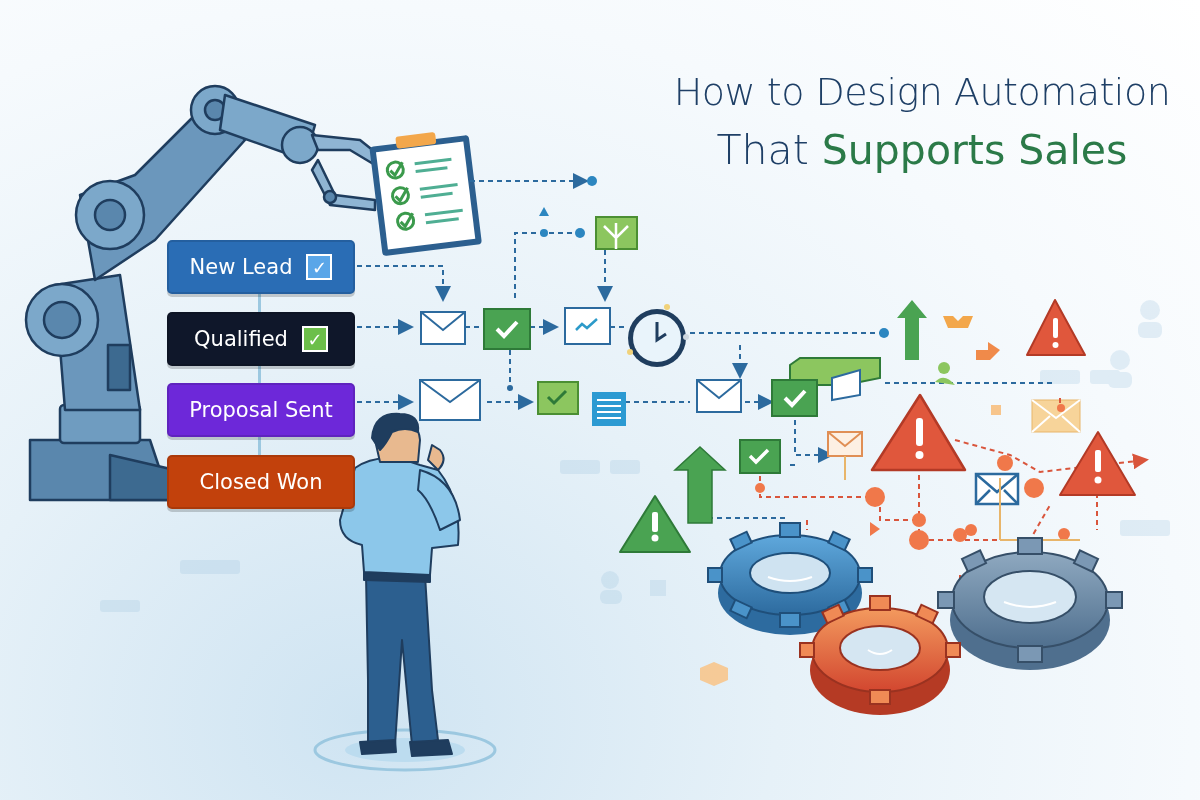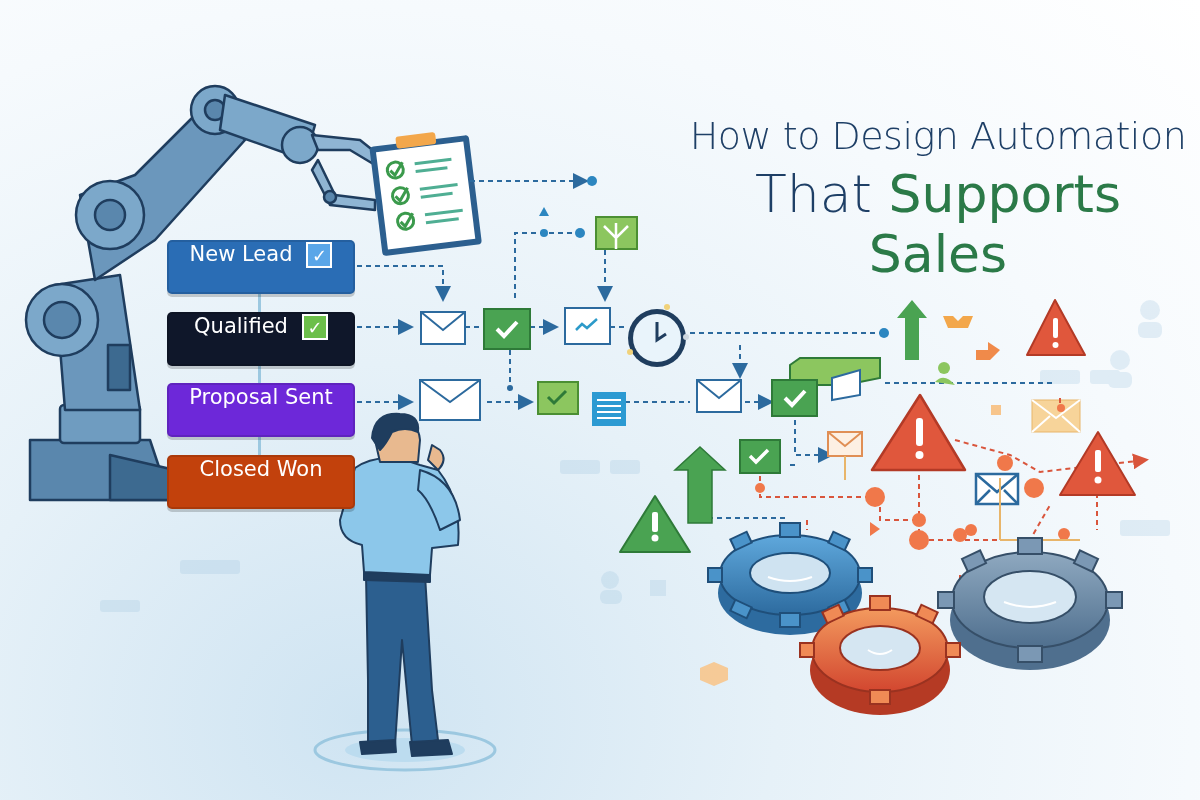--- a/index.html
+++ b/index.html
@@ -1,26 +1,26 @@
 <!DOCTYPE html>
 <html><head>
 <meta charset="utf-8">
 <style>
   html, body { margin:0; padding:0; }
   body { width:1200px; height:800px; overflow:hidden; position:relative;
     font-family:"DejaVu Sans","Liberation Sans",sans-serif;
     background: radial-gradient(ellipse at 30% 90%, #cfe4f2 0%, #e6f1f8 35%, #f6fafd 70%, #ffffff 100%); }
   .abs { position:absolute; }
-  .title { position:absolute; left:688px; top:66px; width:500px; text-align:center; color:#1e3f66; font-weight:300;margin-top:44px; }
+  .title { position:absolute; left:672px; top:66px; width:500px; text-align:center; color:#1e3f66; font-weight:300; }
   .title .l1 { font-size:38px; line-height:52px; letter-spacing:-0.5px; }
-  .title .l2 { font-size:52px; line-height:60px; margin-top:2px; }
+  .title .l2 { font-size:41px; line-height:60px; margin-top:2px; }
   .title .l3 { font-size:42px; line-height:58px; margin-top:2px; }
   .title .accent { color:#2b7a48; font-weight:500; }
   .stage { position:absolute; left:167px; width:188px; height:54px; border-radius:5px;
-    color:#fff; font-size:21px; display:flex; justify-content:center;
+    color:#fff; font-size:21px; display:flex; align-items:center; justify-content:center;
     box-shadow: 0 3px 0 rgba(0,0,0,0.18); border:2px solid rgba(0,0,0,0.12); box-sizing:border-box; }
   .stage .chk { width:26px; height:26px; margin-left:14px; border:2px solid #fff; box-sizing:border-box;
     display:flex; align-items:center; justify-content:center; font-size:18px; font-weight:bold; }
   .stage-line { position:absolute; left:258px; width:3px; background:#9cc8e0; }
 </style>
 </head>
 <body>
 
 <svg class="abs" width="1200" height="800" viewBox="0 0 1200 800" style="left:0;top:0;">
   <defs>

